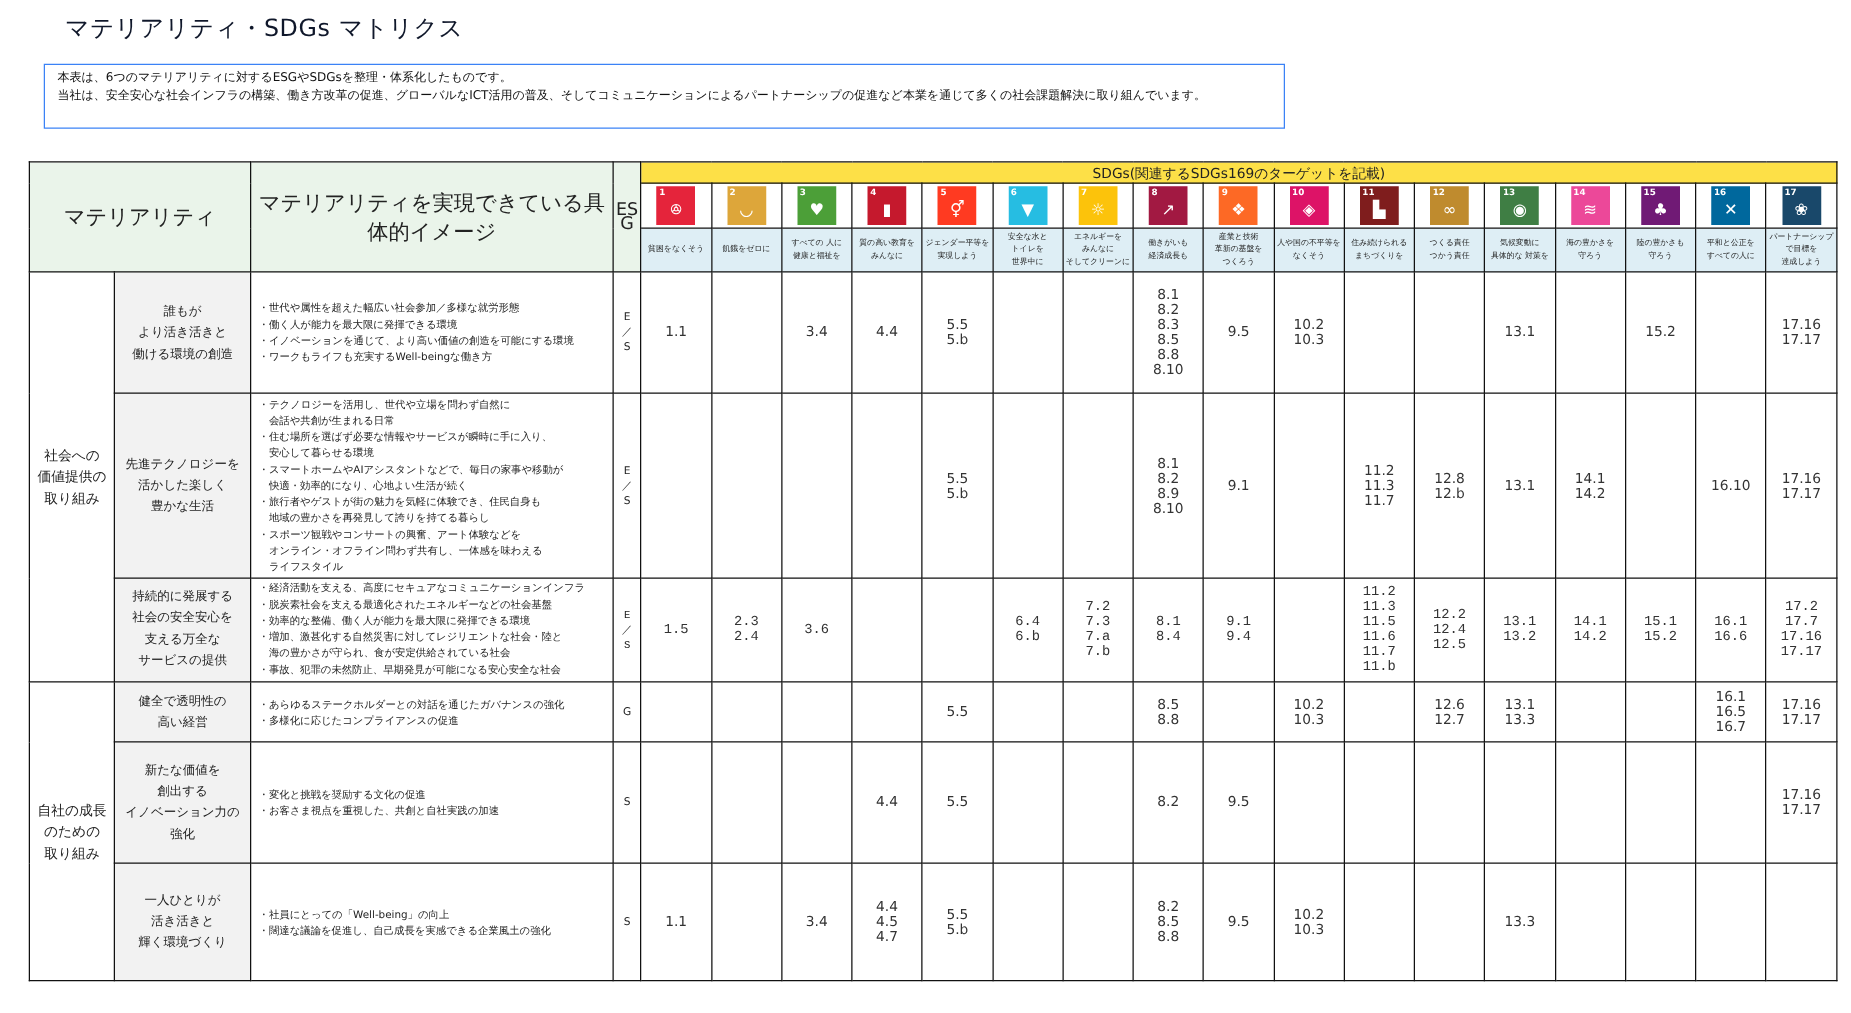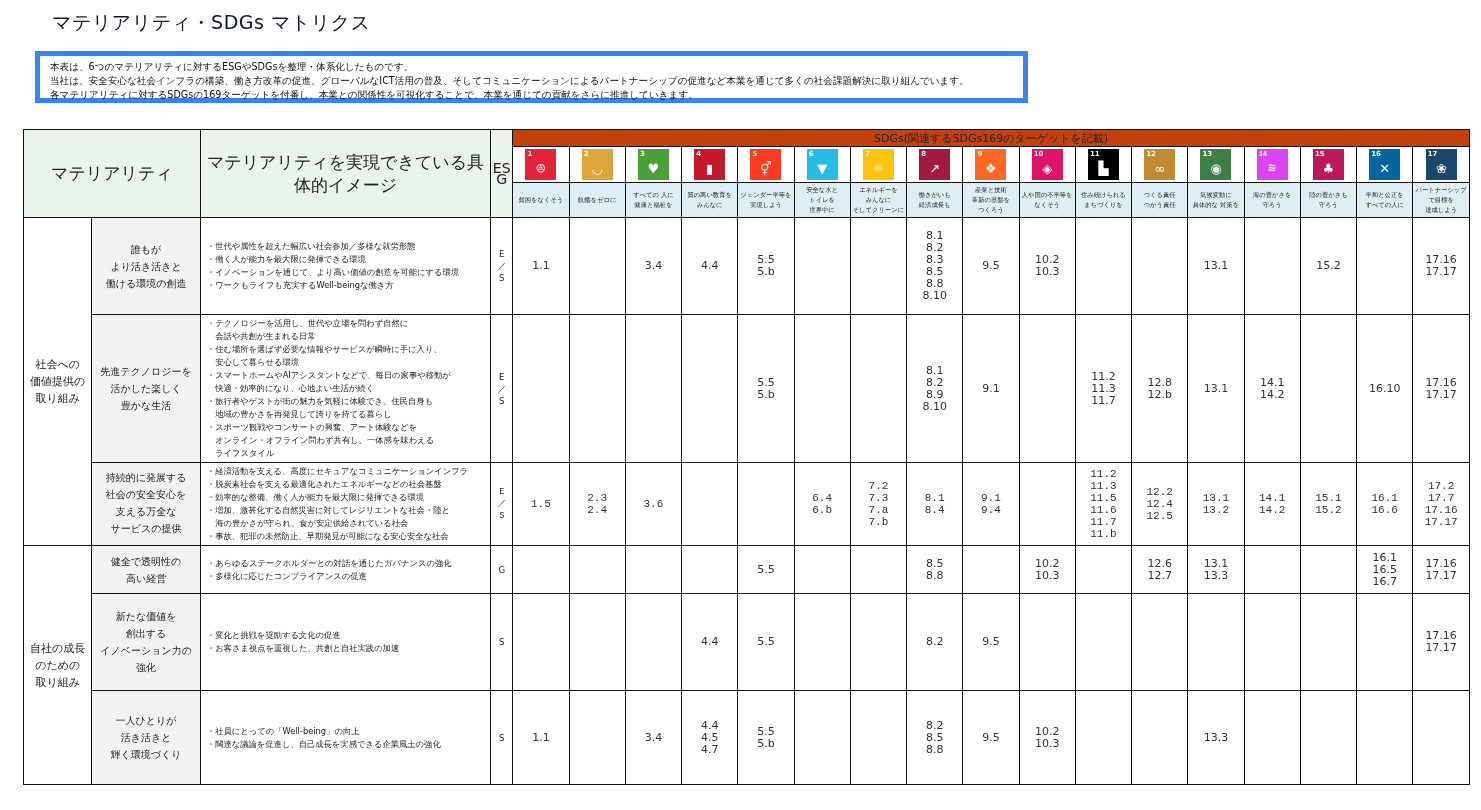--- a/index.html
+++ b/index.html
@@ -6,31 +6,31 @@
   body {
     width: 1481px; height: 810px; background: #ffffff; position: relative; overflow: hidden;
     font-family: "DejaVu Sans", "Liberation Sans", sans-serif; color: #222;
   }
   .title {
     position: absolute; left: 52px; top: 10px; font-size: 19px; font-weight: normal; color: #0f172a;
     letter-spacing: 0.5px;
   }
   .intro {
     position: absolute; left: 35px; top: 51px; width: 993px; height: 52px;
-    border: 5px solid #3b82f6; padding: 4px 10px; font-size: 9.6px; line-height: 14px; color: #111;
+    border: 1px solid #3b82f6; padding: 4px 10px; font-size: 9.6px; line-height: 14px; color: #111;
   }
   .matrix {
     position: absolute; left: 23px; top: 129px; width: 1447px;
     border-collapse: collapse; table-layout: fixed;
   }
   .matrix td, .matrix th {
     border: 1px solid #111; font-weight: normal; text-align: center; vertical-align: middle;
   }
   .hdr-green { background: #eaf4ea; font-size: 17px; color: #222; }
-  .sdg-title { background: #c2410c; font-size: 11px; height: 17px; padding: 0; }
+  .sdg-title { background: #fde047; font-size: 11px; height: 17px; padding: 0; }
   .icon-cell { height: 36px; padding: 2px 0; background: #fff; }
   .sdg-icon {
     width: 31px; height: 31px; margin: 0 auto; position: relative; color: #fff;
     display: flex; align-items: flex-end; justify-content: center;
   }
   .sdg-icon .num { position: absolute; left: 2px; top: 1px; font-size: 7px; font-weight: bold; line-height: 8px; }
   .sdg-icon .gly { font-size: 13px; line-height: 18px; margin-bottom: 2px; }
   .lbl-cell { background: #deeef5; font-size: 6.3px; line-height: 10px; height: 35px; padding: 0 1px; color: #222; }
   .group-cell { font-size: 11px; line-height: 17px; background: #fff; }
   .mat-cell { background: #f2f2f2; font-size: 10px; line-height: 17px; }
@@ -41,21 +41,20 @@
   .tgt-cell div { line-height: 12px; }
 </style>
 </head>
 <body>
 
 <div class="title">マテリアリティ・SDGs マトリクス</div>
 
 <div class="intro">
   <div>本表は、6つのマテリアリティに対するESGやSDGsを整理・体系化したものです。</div>
   <div>当社は、安全安心な社会インフラの構築、働き方改革の促進、グローバルなICT活用の普及、そしてコミュニケーションによるパートナーシップの促進など本業を通じて多くの社会課題解決に取り組んでいます。</div>
-  <div>各マテリアリティに対するSDGsの169ターゲットを付番し、本業との関係性を可視化することで、本業を通じての貢献をさらに推進していきます。</div>
 </div>
 
 <table class="matrix">
   <colgroup>
     <col style="width:68px">
       <col style="width:108px">
       <col style="width:289px">
       <col style="width:22px">
     <col span="17" style="width:56px">
   </colgroup>
@@ -124,45 +123,45 @@
             <span class="gly">❖</span>
           </div>
         </td>
         <td class="icon-cell">
           <div class="sdg-icon" style="background: rgb(221, 19, 103);">
             <span class="num">10</span>
             <span class="gly">◈</span>
           </div>
         </td>
         <td class="icon-cell">
-          <div class="sdg-icon" style="background: #000000;">
+          <div class="sdg-icon" style="background: #7f1d1d;">
             <span class="num">11</span>
             <span class="gly">▙</span>
           </div>
         </td>
         <td class="icon-cell">
           <div class="sdg-icon" style="background: rgb(191, 139, 46);">
             <span class="num">12</span>
             <span class="gly">∞</span>
           </div>
         </td>
         <td class="icon-cell">
           <div class="sdg-icon" style="background: rgb(63, 126, 68);">
             <span class="num">13</span>
             <span class="gly">◉</span>
           </div>
         </td>
         <td class="icon-cell">
-          <div class="sdg-icon" style="background: #d946ef; font-family: Liberation Mono, monospace;">
+          <div class="sdg-icon" style="background: #ec4899;">
             <span class="num">14</span>
             <span class="gly">≋</span>
           </div>
         </td>
         <td class="icon-cell">
-          <div class="sdg-icon" style="background: #be185d;">
+          <div class="sdg-icon" style="background: #701a75;">
             <span class="num">15</span>
             <span class="gly">♣</span>
           </div>
         </td>
         <td class="icon-cell">
           <div class="sdg-icon" style="background: rgb(0, 104, 157);">
             <span class="num">16</span>
             <span class="gly">✕</span>
           </div>
         </td>

